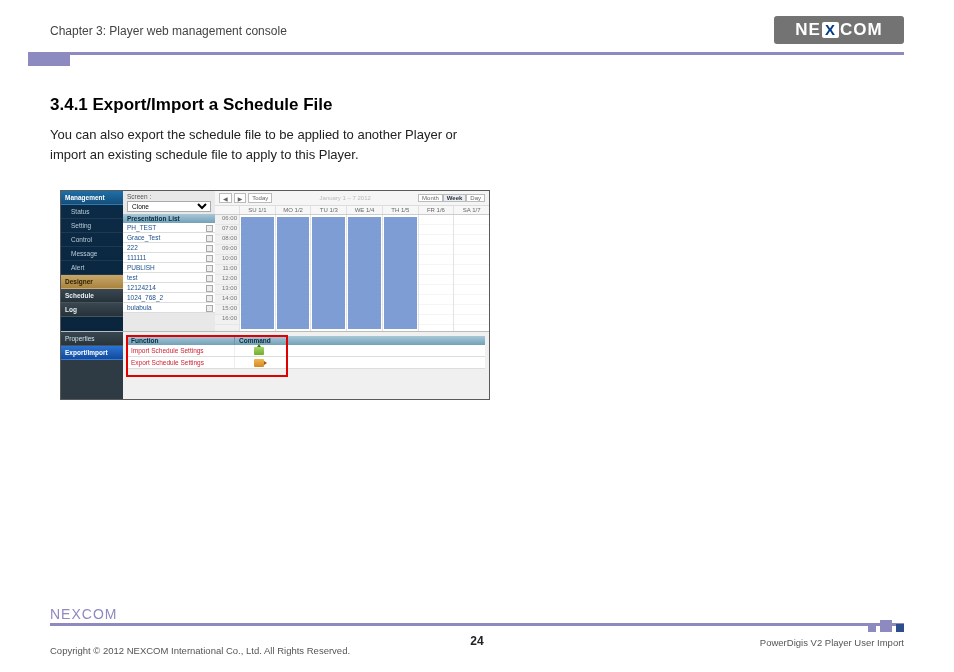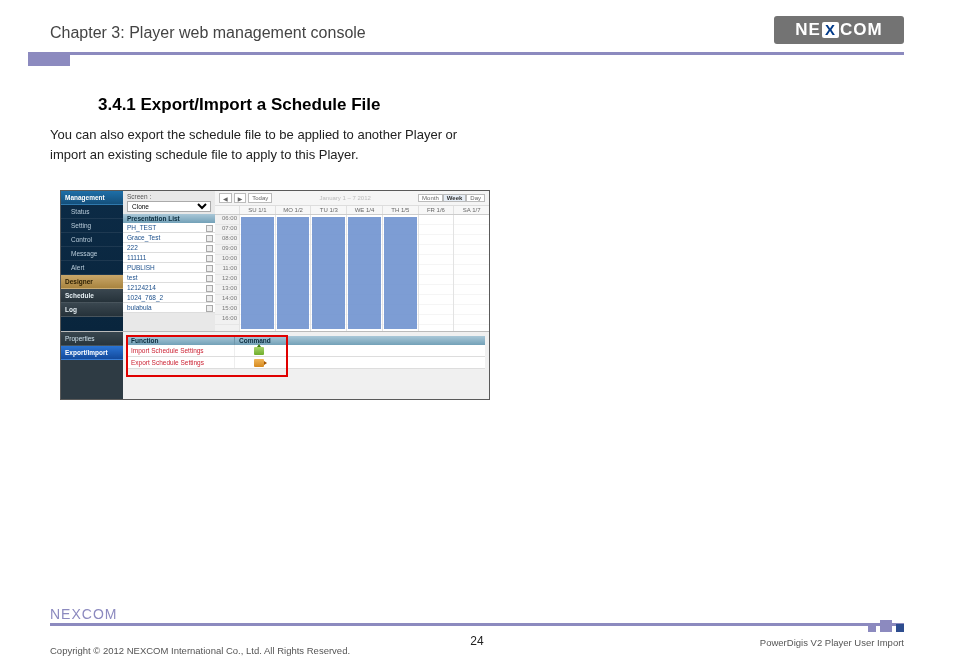--- a/index.html
+++ b/index.html
@@ -10,21 +10,21 @@
     font-family: Arial, sans-serif;
     position: relative;
     color: #333;
   }
 
   
   .chapter-header {
     position: absolute;
     top: 24px;
     left: 50px;
-    font-size: 16px;
+    font-size: 12px;
     color: #444;
   }
   .nex-logo-top {
     position: absolute;
     top: 16px;
     right: 50px;
     width: 130px;
     height: 28px;
     background: #737373;
     color: #fff;
@@ -65,21 +65,20 @@
     position: absolute;
     top: 95px;
     left: 50px;
     width: 440px;
   }
   .content h2 {
     font-size: 17px;
     font-weight: bold;
     color: #000;
     margin-bottom: 10px;
-    margin-left: 48px;
   }
   .content p {
     font-size: 13px;
     line-height: 1.5;
     color: #222;
   }
 
   
   .screenshot {
     position: absolute;
@@ -264,21 +263,21 @@
   .nex-logo-bot {
     position:absolute; bottom:50px; left:50px;
     color:#8c8abf; font-weight:normal; font-size:14px; letter-spacing:1px;
   }
   .copyright {
     position:absolute; bottom:16px; left:50px;
     font-size:9.5px; color:#555;
   }
   .pageno {
     position:absolute; bottom:24px; left:0; right:0;
-    text-align:center; font-size:12px; font-weight:normal; color:#222;
+    text-align:center; font-size:12px; font-weight:bold; color:#222;
   }
   .manual-name {
     position:absolute; bottom:24px; right:50px;
     font-size:9.5px; color:#555;
   }
 </style>
 </head>
 <body>
 
 <div class="chapter-header">Chapter 3: Player web management console</div>

